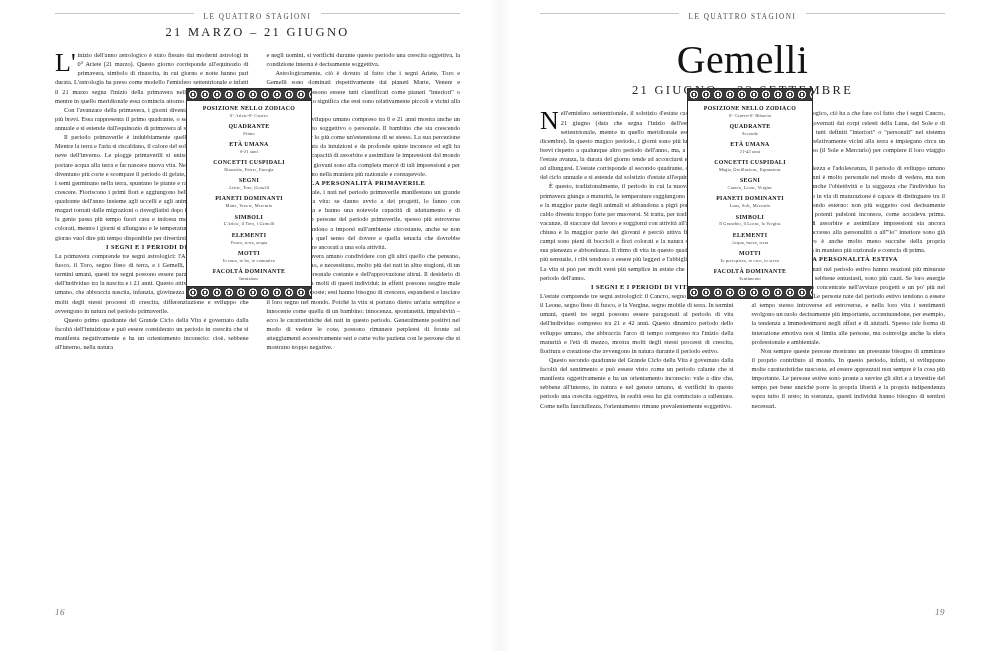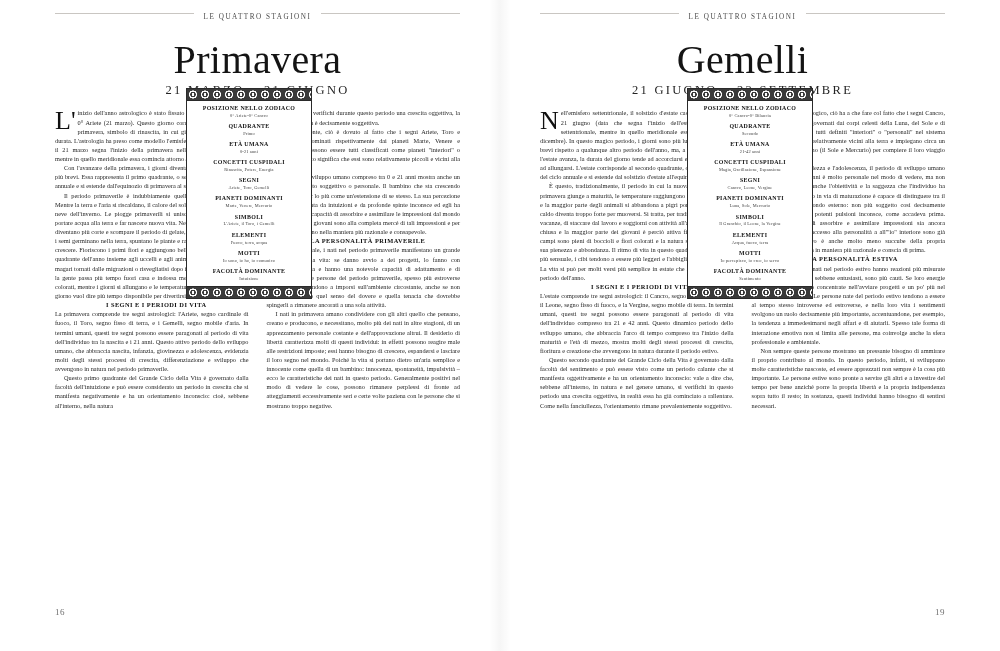--- a/index.html
+++ b/index.html
@@ -159,20 +159,21 @@
     color: #3d3d3d;
     line-height: 1.3;
     margin-top: 0.5px;
   }
 
   
   .folio {
     position: absolute;
     bottom: 34px;
     font-size: 9px;
+    font-style: italic;
     color: #6e6e6e;
     letter-spacing: 0.5px;
   }
   .page-left  .folio { left: 55px; }
   .page-right .folio { right: 55px; }
 </style>
 </head>
 <body>
 
 <div class="spread">
@@ -180,21 +181,20 @@
   <div class="gutter"></div>
 
   <div class="page page-left">
 
     <div class="runhead">
       <span class="rule"></span>
       <span class="rh-text">Le quattro stagioni</span>
       <span class="rule"></span>
     </div>
 
-    <h1 class="season-title">Primavera</h1>
     <div class="season-dates">21 MARZO – 21 GIUGNO</div>
 
     <div class="infobox">
       <div class="orn orn-top"></div>
       <div class="ib-body">
         <div class="ib-row">
           <div class="ib-label">POSIZIONE NELLO ZODIACO</div>
           <div class="ib-value">0° Ariete-0° Cancro</div>
         </div>
         <div class="ib-row">

